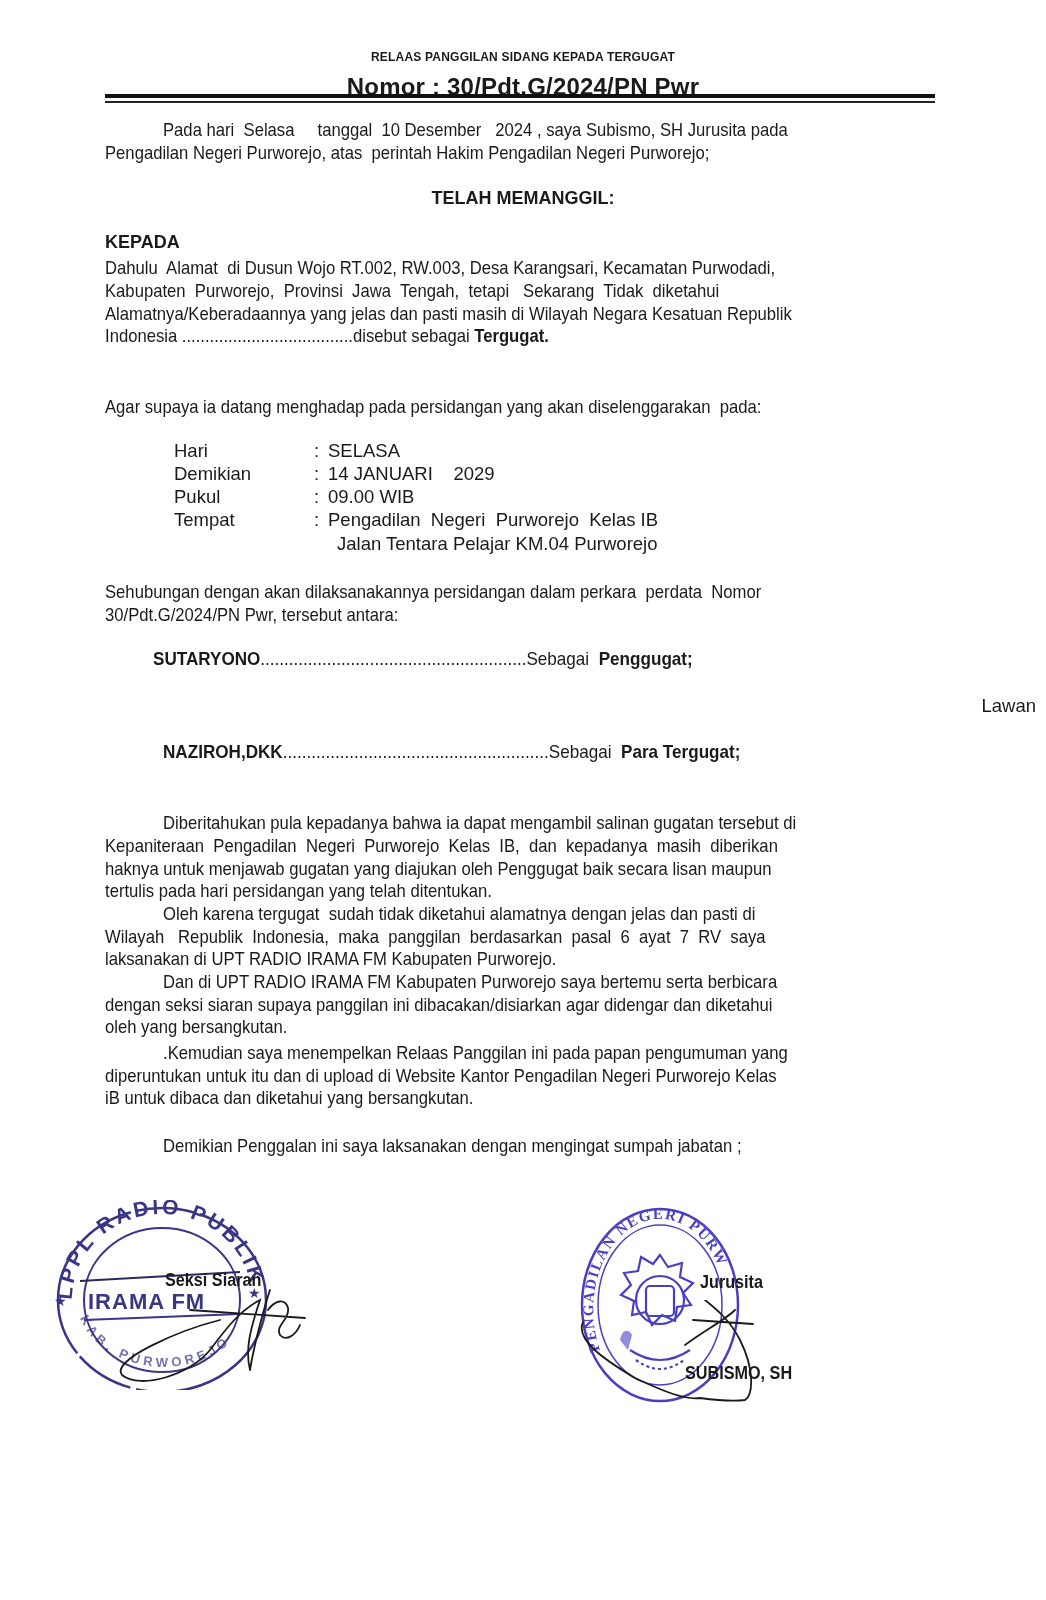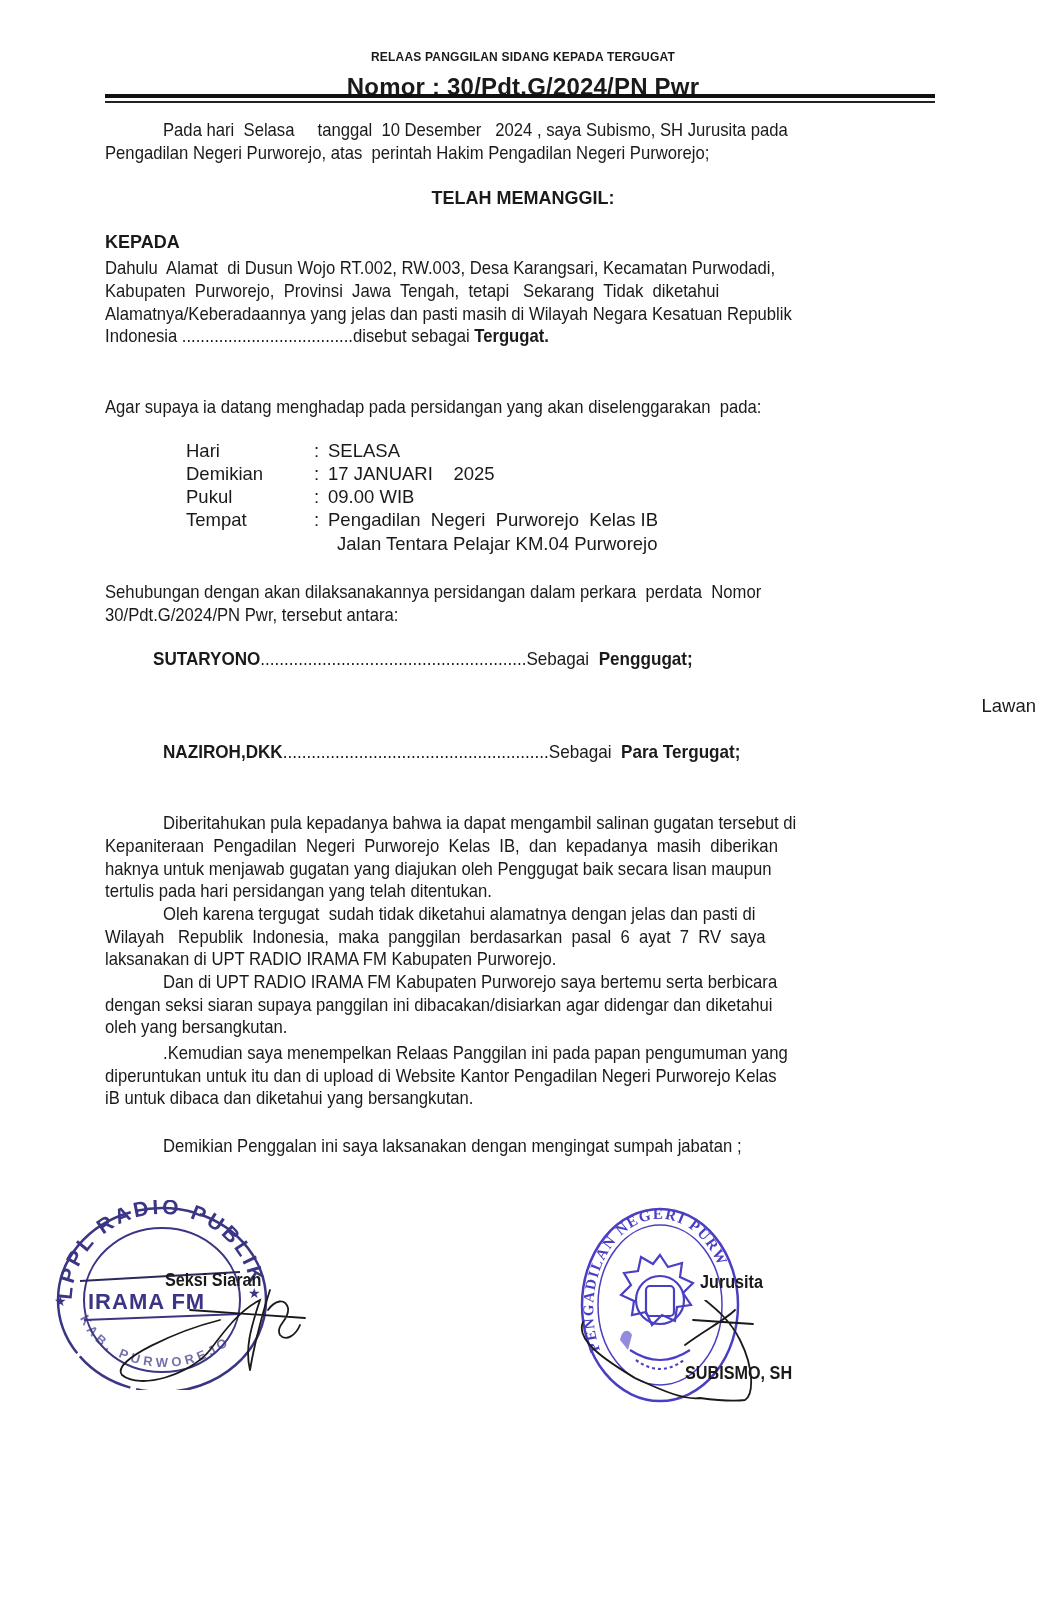--- a/index.html
+++ b/index.html
@@ -11,21 +11,21 @@
     .narrow { transform-origin: left top; transform: scaleX(0.90); white-space: nowrap; }
     .title {
       left: 0; width: 1046px; text-align: center; font-weight: bold;
       font-size: 12px; letter-spacing: 0.2px;
     }
     .rule-thick { left: 105px; width: 830px; height: 4px; background: #111; top: 94px; }
     .rule-thin  { left: 105px; width: 830px; height: 2px; background: #222; top: 101px; }
     .p { font-size: 18.5px; line-height: 21px; }
     .bold { font-weight: bold; }
     .sched-row { position: absolute; left: 174px; font-size: 18.5px; height: 22px; }
-    .sched-row .lbl { position: absolute; left: 12px; white-space: nowrap; }
+    .sched-row .lbl { position: absolute; left: 0; white-space: nowrap; }
     .sched-row .colon { position: absolute; left: 140px; }
     .sched-row .val { position: absolute; left: 154px; white-space: nowrap; }
     .party { font-size: 18.5px; white-space: nowrap; }
     .stamp { position: absolute; }
     .sig-text { font-weight: bold; font-size: 18px; white-space: nowrap; }
   </style>
 </head>
 <body>
 
 <div class="abs title" style="top:50px;">RELAAS PANGGILAN SIDANG KEPADA TERGUGAT</div>
@@ -47,21 +47,21 @@
 <div class="abs p narrow" style="left:105px; top:396px; white-space:pre;">Agar supaya ia datang menghadap pada persidangan yang akan diselenggarakan  pada:</div>
 
 <div class="sched-row" style="top:440px;">
   <span class="lbl">Hari</span>
   <span class="colon">:</span>
   <span class="val">SELASA</span>
 </div>
 <div class="sched-row" style="top:463px;">
   <span class="lbl">Demikian</span>
   <span class="colon">:</span>
-  <span class="val" style="white-space:pre;">17 JANUARI    2025</span>
+  <span class="val" style="white-space:pre;">14 JANUARI    2029</span>
 </div>
 <div class="sched-row" style="top:486px;">
   <span class="lbl">Pukul</span>
   <span class="colon">:</span>
   <span class="val">09.00 WIB</span>
 </div>
 <div class="sched-row" style="top:509px;">
   <span class="lbl">Tempat</span>
   <span class="colon">:</span>
   <span class="val" style="white-space:pre;">Pengadilan  Negeri  Purworejo  Kelas IB</span>

